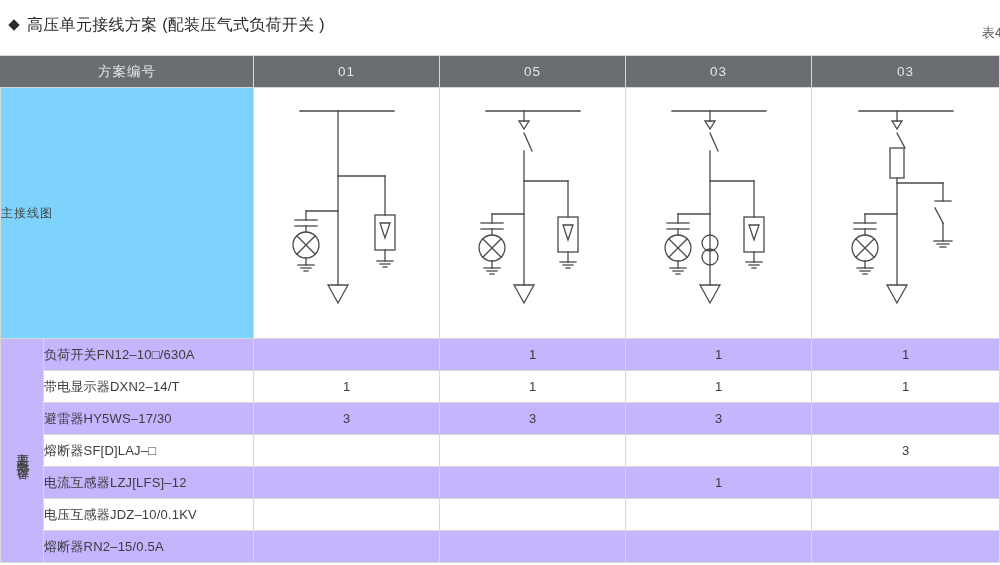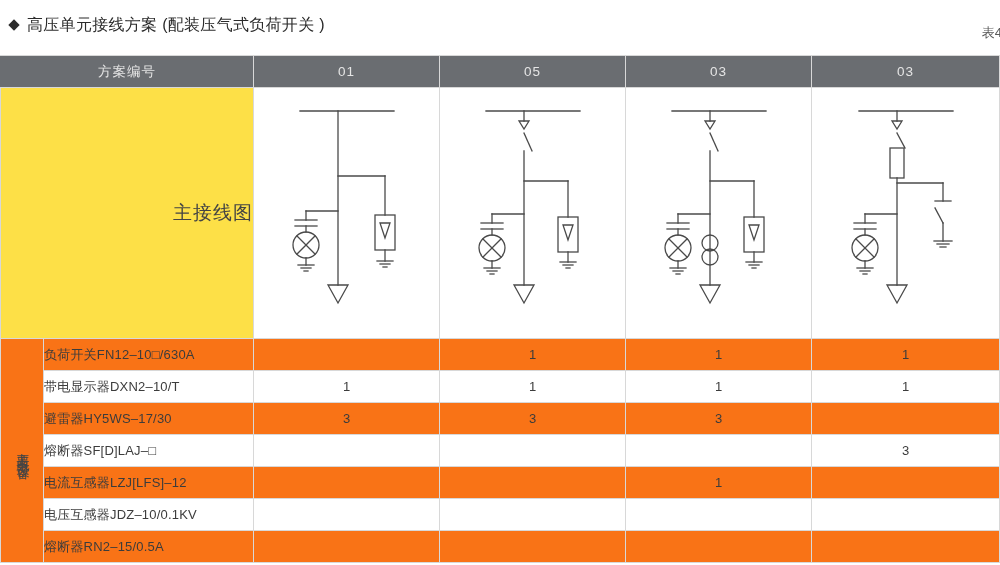--- a/index.html
+++ b/index.html
@@ -43,43 +43,43 @@
   
   .hd{
     background:#6a6d71;color:#e5e5e5;height:31px;
     text-align:center;font-size:13.5px;letter-spacing:1px;
     border-color:#84878b;
   }
   .hd.hd-blank{border-left:1px solid #6a6d71;}
 
   
   .diag-label{
-    text-align:right;font-size:19px;color:#444;
-    background:#fde047;height:250px;letter-spacing:1px;
+    text-align:left;font-size:12px;color:#444;
+    background:#7dd3fc;height:250px;letter-spacing:1px;
   }
   .diag-cell{background:#fff;text-align:center;}
   .diag-cell svg{display:block;margin:0 auto;}
 
   
   .vlabel{
     width:43px;background:#fff;text-align:center;
     font-size:13px;color:#444;line-height:1.45;
   }
   .vlabel span{
     display:block;writing-mode:vertical-rl;text-orientation:upright;
     letter-spacing:3px;margin:0 auto;white-space:nowrap;
   }
 
   
   .eq-name{
     padding-left:14px;font-size:13px;color:#3c3c3c;
     height:31px;letter-spacing:.2px;white-space:nowrap;
   }
   .eq-val{text-align:center;font-size:13px;color:#3c3c3c;height:31px;}
-  .row-pink  > td{background:#f97316;}
+  .row-pink  > td{background:#c4b5fd;}
   .row-white > td{background:#ffffff;}
 
   
   col.c-lab{width:43px;}
   col.c-name{width:210px;}
   col.c-dat{width:186px;}
   col.c-dat-last{width:188px;}
 </style>
 </head>
 <body>
@@ -301,21 +301,21 @@
       <td class="vlabel" rowspan="7">
         <span>主要电器设备</span>
       </td>
       <td class="eq-name">负荷开关FN12–10□/630A</td>
       <td class="eq-val"></td>
       <td class="eq-val">1</td>
       <td class="eq-val">1</td>
       <td class="eq-val">1</td>
     </tr>
     <tr class="row-white">
-      <td class="eq-name">带电显示器DXN2–10/T</td>
+      <td class="eq-name">带电显示器DXN2–14/T</td>
       <td class="eq-val">1</td>
       <td class="eq-val">1</td>
       <td class="eq-val">1</td>
       <td class="eq-val">1</td>
     </tr>
     <tr class="row-pink">
       <td class="eq-name">避雷器HY5WS–17/30</td>
       <td class="eq-val">3</td>
       <td class="eq-val">3</td>
       <td class="eq-val">3</td>

